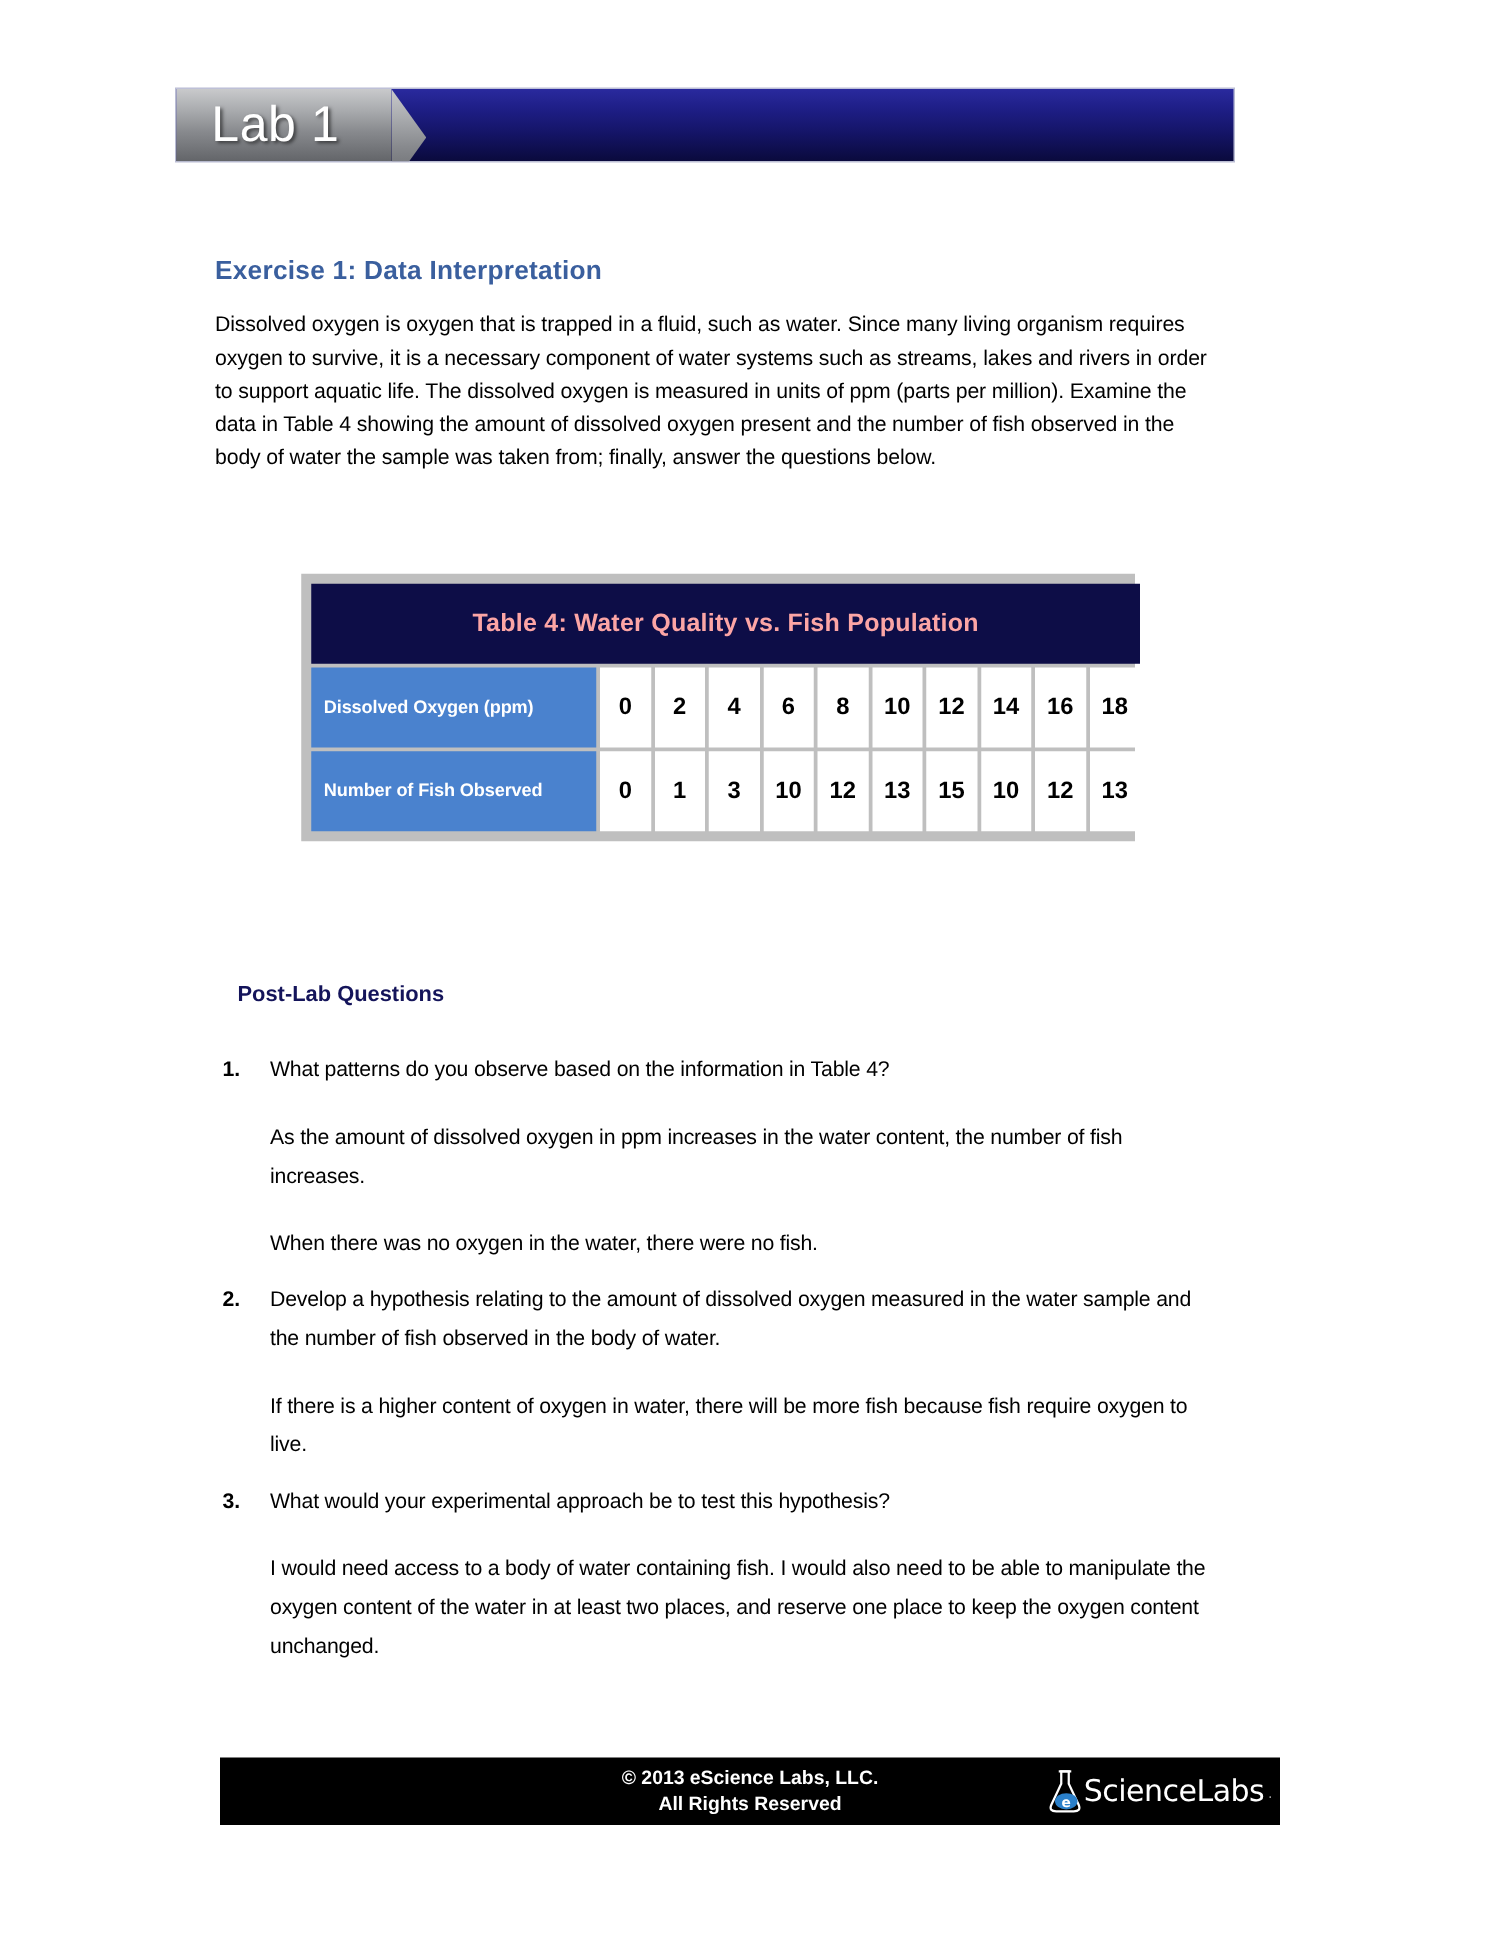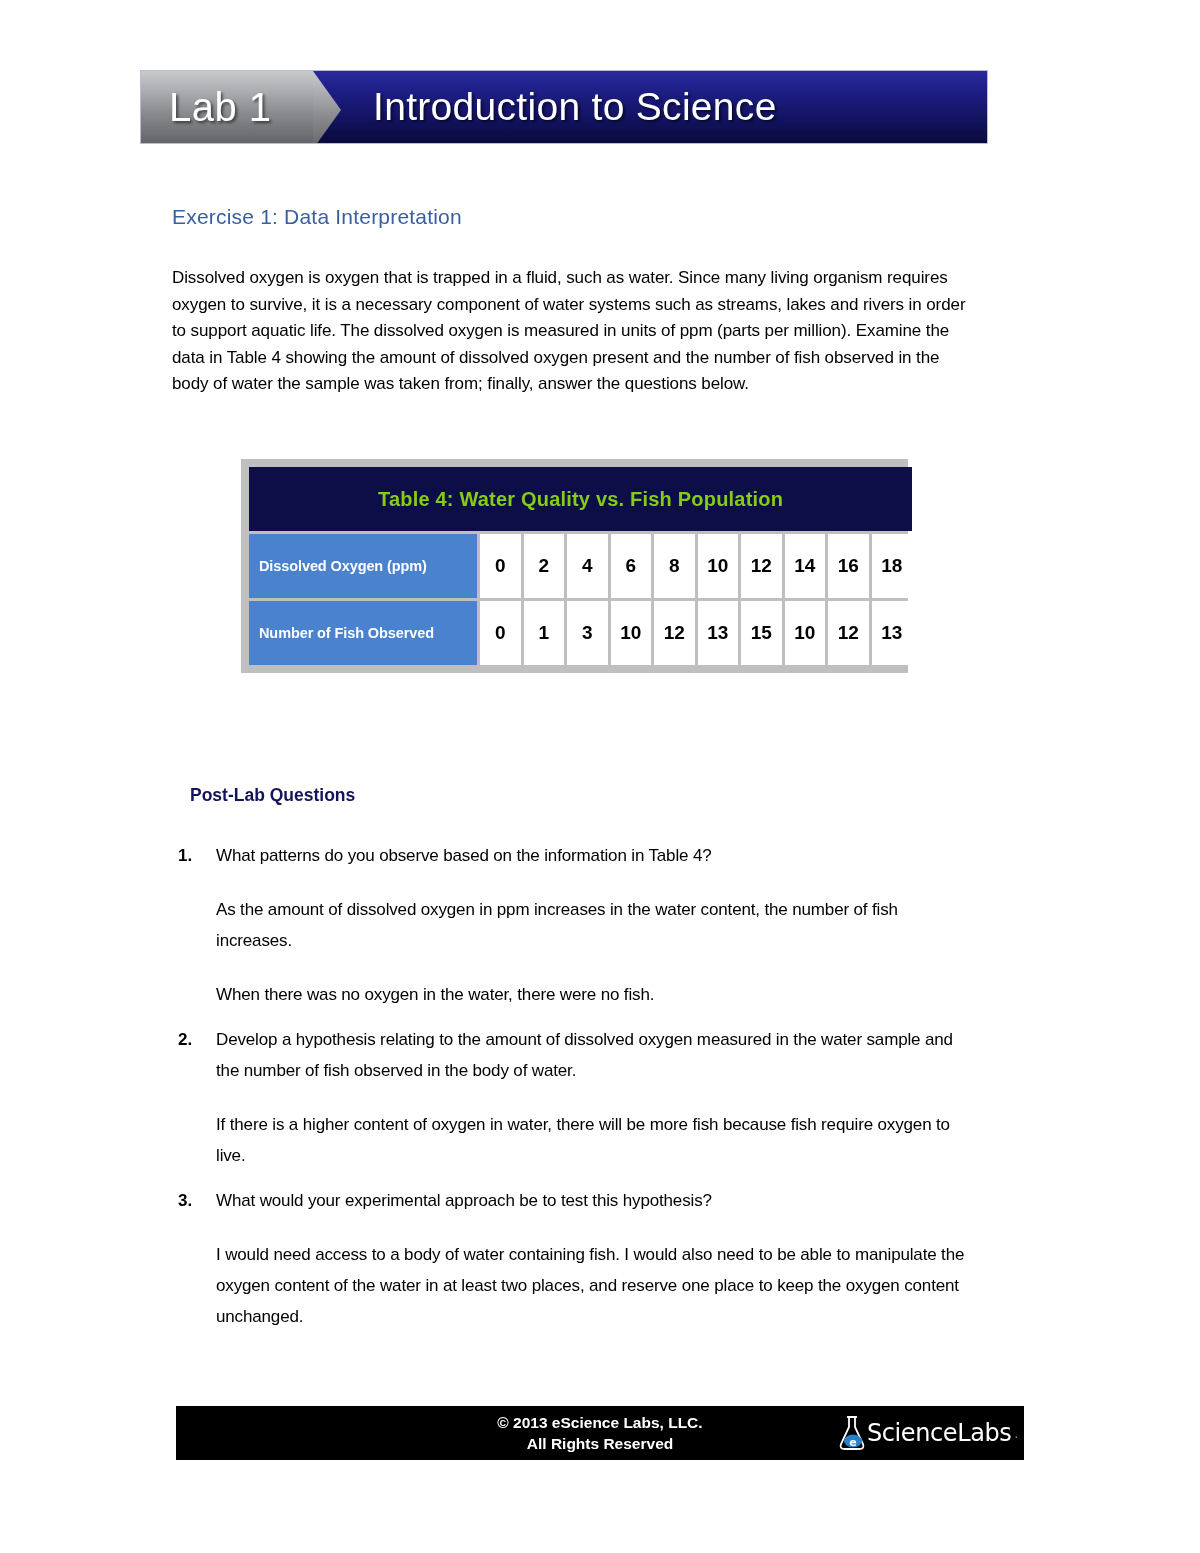--- a/index.html
+++ b/index.html
@@ -15,21 +15,21 @@
     color: #000000;
     overflow: hidden;
   }
 
   
   .banner {
     position: absolute;
     left: 140px;
     top: 70px;
     width: 848px;
-    height: 74px;
+    height: 60px;
     background: linear-gradient(to bottom, #2a2a9e 0%, #1e1e86 28%, #141466 62%, #0a0a3c 100%);
     border: 1px solid #b9bcd4;
     box-sizing: border-box;
     overflow: hidden;
   }
   .banner-tab {
     position: absolute;
     left: 0;
     top: 0;
     width: 172px;
@@ -72,23 +72,23 @@
 
   
   .content {
     position: absolute;
     left: 172px;
     top: 205px;
     width: 800px;
   }
   .section-heading {
     font-size: 21px;
-    font-weight: normal;
+    font-weight: bold;
     color: #3a5f9e;
-    margin: 0 0 36px 0;
+    margin: 0 0 18px 0;
     letter-spacing: 0.2px;
   }
   .intro-para {
     font-size: 17px;
     line-height: 26.5px;
     color: #000;
     margin: 0;
     letter-spacing: -0.1px;
   }
 
@@ -103,21 +103,21 @@
     box-sizing: border-box;
   }
   .tbl {
     border-collapse: separate;
     border-spacing: 3px 3px;
     width: 100%;
     table-layout: fixed;
   }
   .tbl .title-cell {
     background: #0d0d47;
-    color: #84cc16;
+    color: #fca5a5;
     font-size: 20px;
     font-weight: bold;
     text-align: center;
     height: 62px;
     letter-spacing: 0.2px;
   }
   .tbl .row-label {
     background: #4a82ce;
     color: #ffffff;
     font-size: 14.5px;
@@ -221,21 +221,20 @@
     margin-left: 3px;
   }
 </style>
 </head>
 <body>
 
 <div class="banner">
   <div class="banner-tab"></div>
   <div class="banner-arrow-grad"></div>
   <div class="banner-lab">Lab 1</div>
-  <div class="banner-title">Introduction to Science</div>
 </div>
 
 <div class="content">
   <h1 class="section-heading">Exercise 1: Data Interpretation</h1>
   <p class="intro-para">Dissolved oxygen is oxygen that is trapped in a fluid, such as water. Since many living organism requires oxygen to survive, it is a necessary component of water systems such as streams, lakes and rivers in order to support aquatic life. The dissolved oxygen is measured in units of ppm (parts per million). Examine the data in Table 4 showing the amount of dissolved oxygen present and the number of fish observed in the body of water the sample was taken from; finally, answer the questions below.</p>
 </div>
 
 <div class="table-wrap">
   <table class="tbl">
     <colgroup>

